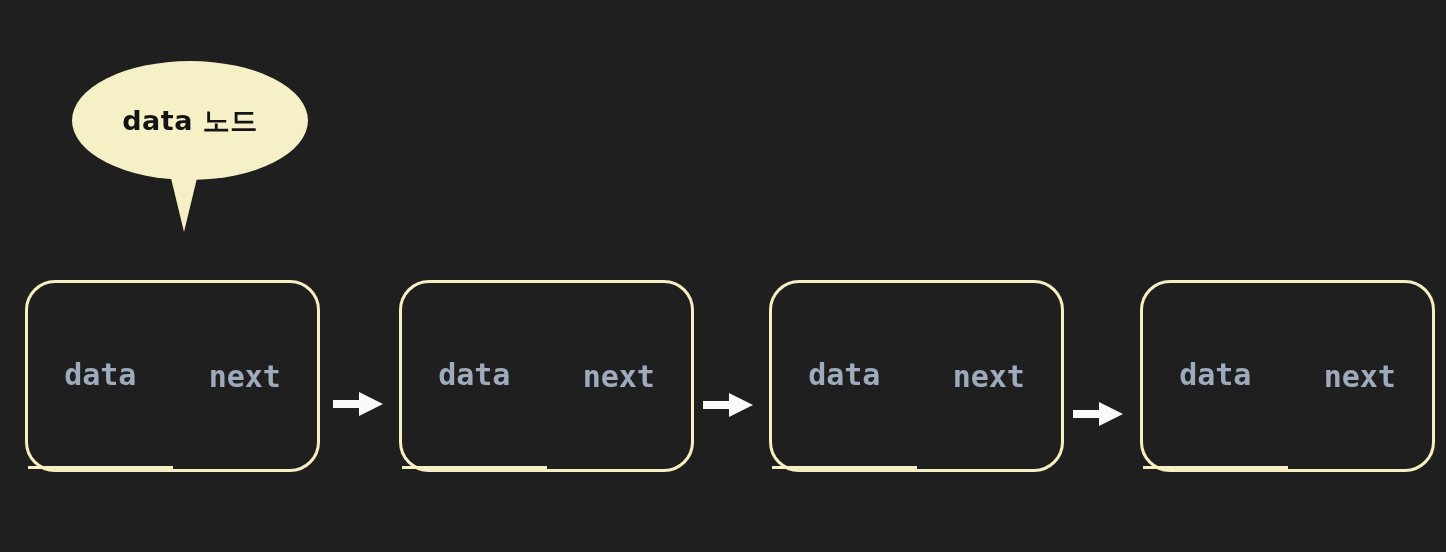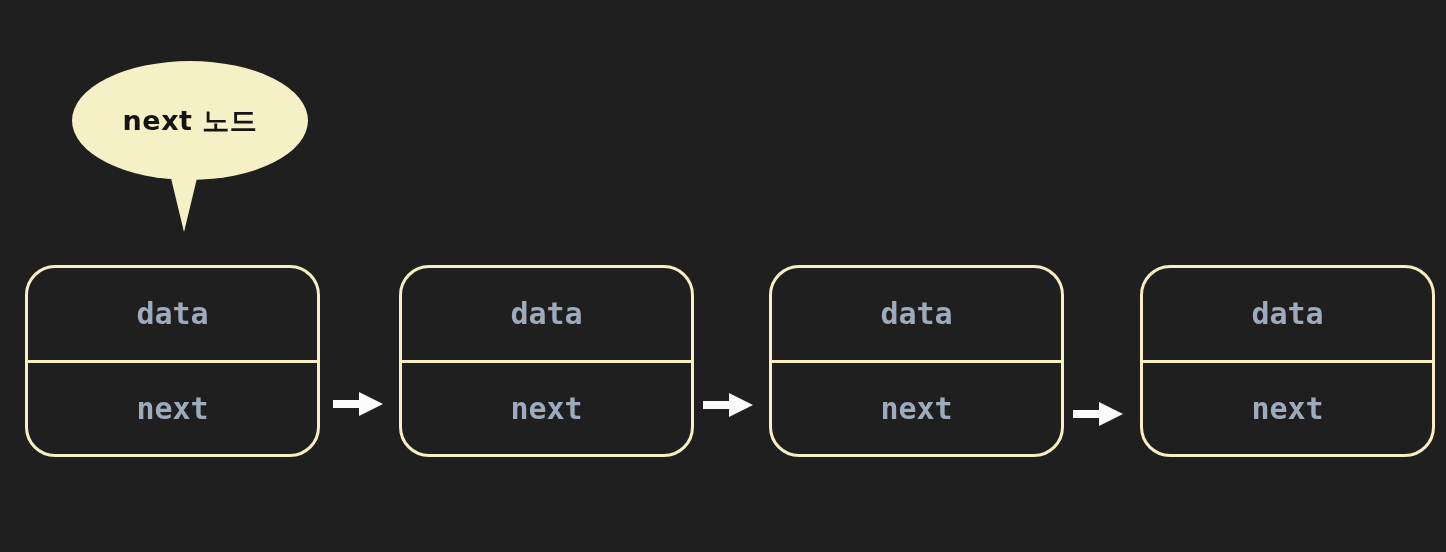--- a/index.html
+++ b/index.html
@@ -48,27 +48,27 @@
     width: 0;
     height: 0;
     border-left: 14px solid transparent;
     border-right: 14px solid transparent;
     border-top: 58px solid var(--bubble-fill);
   }
 
   
   .node {
     position: absolute;
-    top: 265px;
+    top: 280px;
     width: 295px;
     height: 192px;
     border: 3px solid var(--node-border);
     border-radius: 30px;
     display: flex;
-    flex-direction: column;
+    flex-direction: row;
     background: transparent;
   }
   .node-1 { left: 25px; }
   .node-2 { left: 399px; }
   .node-3 { left: 769px; }
   .node-4 { left: 1140px; }
   .cell {
     flex: 1;
     display: flex;
     align-items: center;
@@ -91,21 +91,21 @@
   .arrow-3 { left: 1073px; top: 399px; }
   .arrow svg { display: block; }
   .arrow polygon { fill: var(--arrow); }
 </style>
 </head>
 <body>
 
 <div class="canvas">
 
   <div class="bubble">
-    <span class="bubble-label">next 노드</span>
+    <span class="bubble-label">data 노드</span>
   </div>
   <div class="bubble-tail"></div>
 
   <div class="node node-1">
     <div class="cell cell-data">data</div>
     <div class="cell cell-next">next</div>
   </div>
 
   <div class="arrow arrow-1">
     <svg width="52" height="30" viewBox="0 0 52 30" aria-hidden="true">

